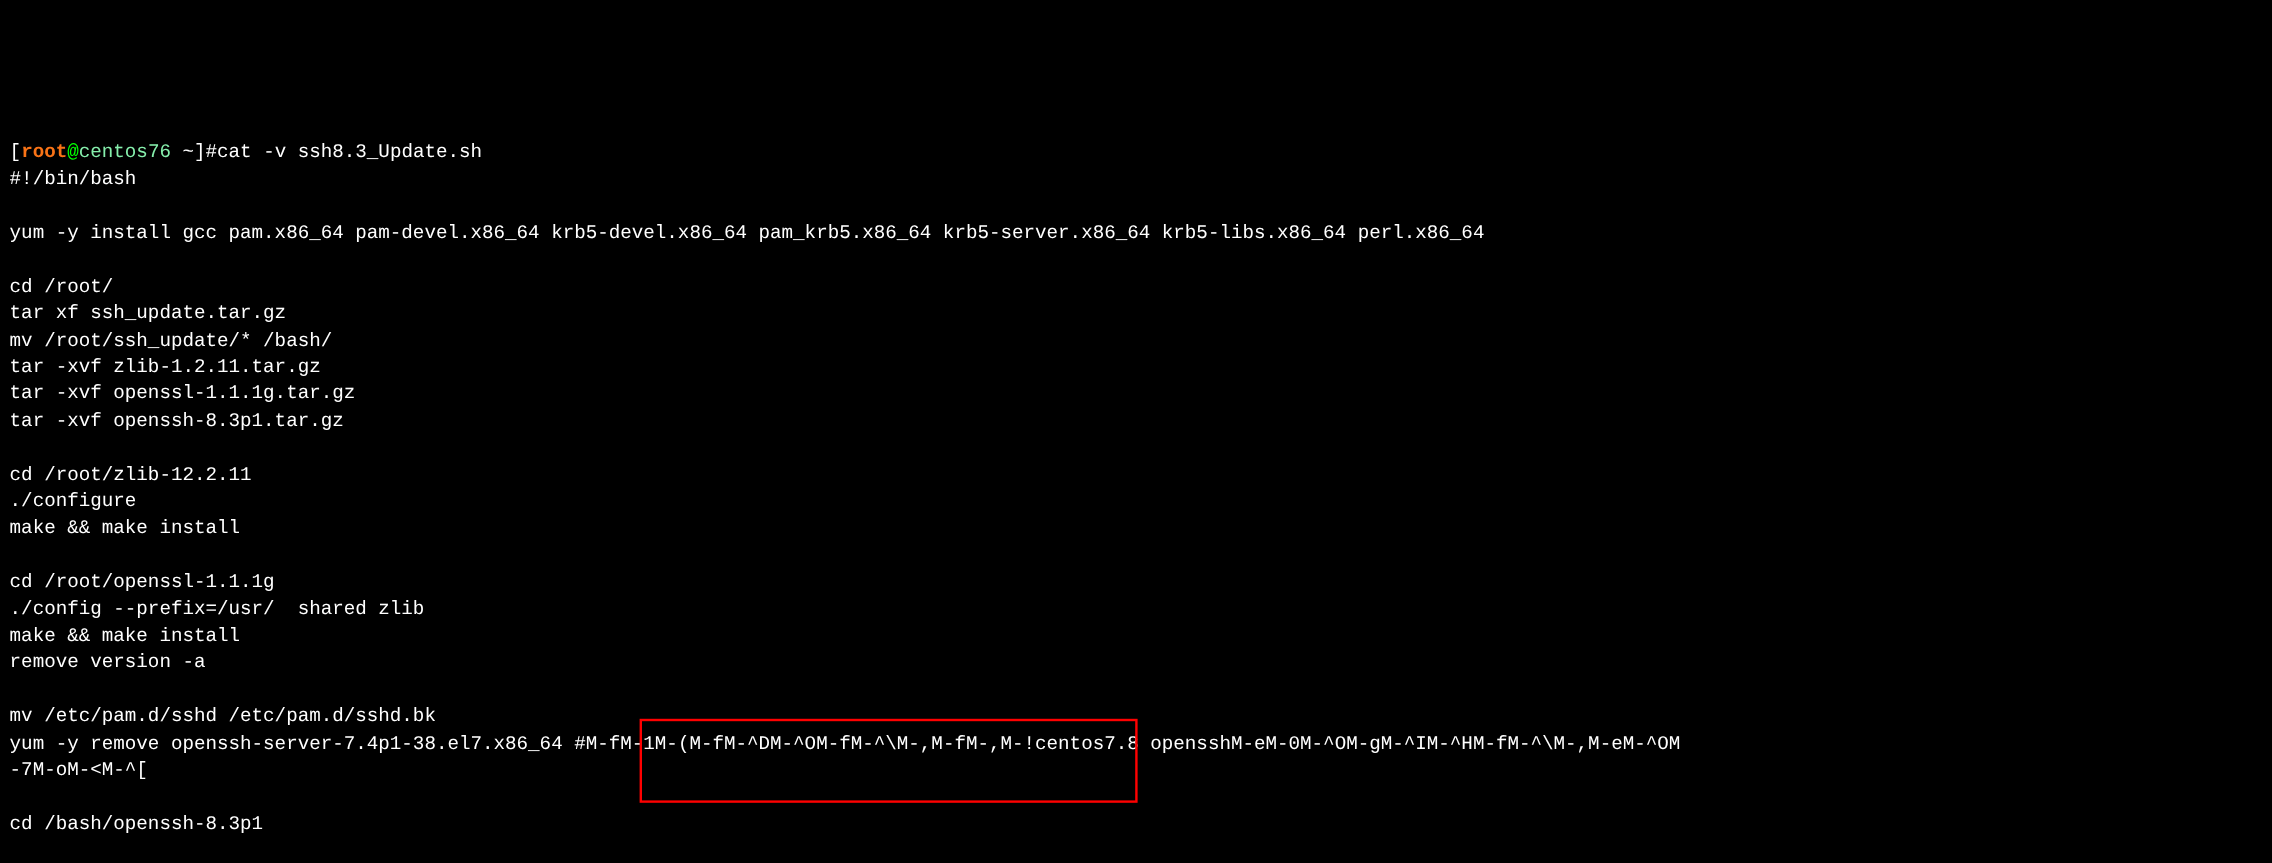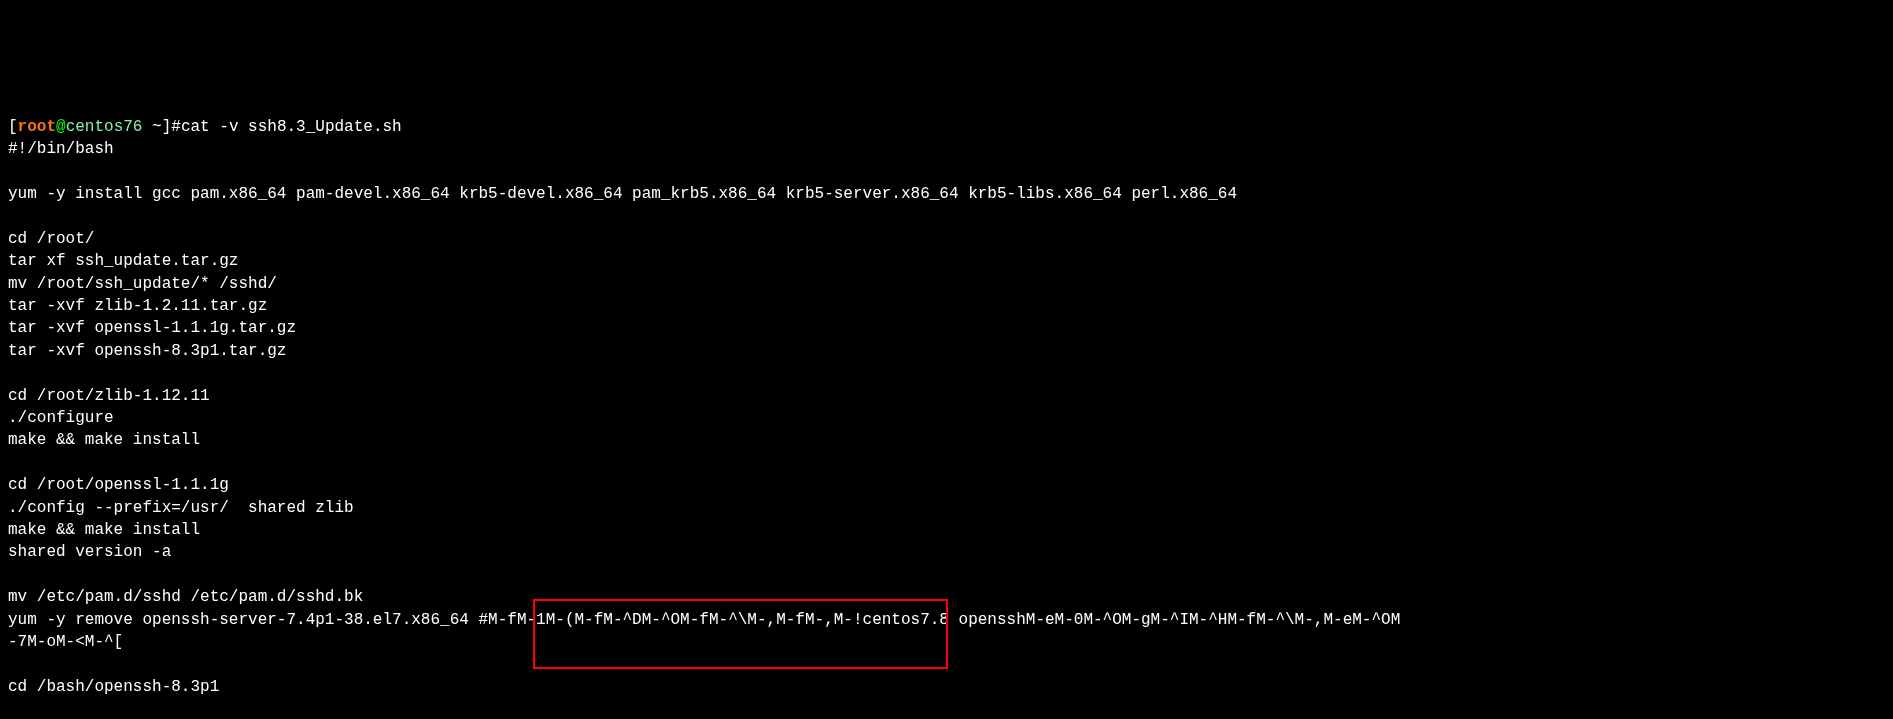--- a/index.html
+++ b/index.html
@@ -58,33 +58,33 @@
 
 
 <div class="terminal-container">
 <span class="prompt-bracket">[</span><span class="prompt-user">root</span><span class="prompt-at">@</span><span class="prompt-host">centos76</span><span> </span><span class="prompt-path">~</span><span class="prompt-bracket">]</span><span class="prompt-hash">#</span><span class="terminal-output">cat -v ssh8.3_Update.sh</span>
 <span class="terminal-output">#!/bin/bash</span>
 <span class="terminal-output"></span>
 <span class="terminal-output">yum -y install gcc pam.x86_64 pam-devel.x86_64 krb5-devel.x86_64 pam_krb5.x86_64 krb5-server.x86_64 krb5-libs.x86_64 perl.x86_64</span>
 <span class="terminal-output"></span>
 <span class="terminal-output">cd /root/</span>
 <span class="terminal-output">tar xf ssh_update.tar.gz</span>
-<span class="terminal-output">mv /root/ssh_update/* /sshd/</span>
+<span class="terminal-output">mv /root/ssh_update/* /bash/</span>
 <span class="terminal-output">tar -xvf zlib-1.2.11.tar.gz</span>
 <span class="terminal-output">tar -xvf openssl-1.1.1g.tar.gz</span>
 <span class="terminal-output">tar -xvf openssh-8.3p1.tar.gz</span>
 <span class="terminal-output"></span>
-<span class="terminal-output">cd /root/zlib-1.12.11</span>
+<span class="terminal-output">cd /root/zlib-12.2.11</span>
 <span class="terminal-output">./configure</span>
 <span class="terminal-output">make &amp;&amp; make install</span>
 <span class="terminal-output"></span>
 <span class="terminal-output">cd /root/openssl-1.1.1g</span>
 <span class="terminal-output">./config --prefix=/usr/  shared zlib</span>
 <span class="terminal-output">make &amp;&amp; make install</span>
-<span class="terminal-output">shared version -a</span>
+<span class="terminal-output">remove version -a</span>
 <span class="terminal-output"></span>
 <span class="terminal-output">mv /etc/pam.d/sshd /etc/pam.d/sshd.bk</span>
 <span class="terminal-output">yum -y remove openssh-server-7.4p1-38.el7.x86_64 </span><span class="terminal-output">#M-fM-1M-(M-fM-^DM-^OM-fM-^\M-,M-fM-,M-!</span><span class="terminal-output">centos7.8 opensshM-eM-0M-^OM-gM-^IM-^HM-fM-^\M-,M-eM-^OM</span>
 <span class="terminal-output">-7M-oM-&lt;M-^[</span>
 <span class="terminal-output"></span>
 <span class="terminal-output">cd /bash/openssh-8.3p1</span>
 
 <div class="red-rectangle" style="top:505px;left:525px;width:415px;height:70px;"></div>
 </div>
 

